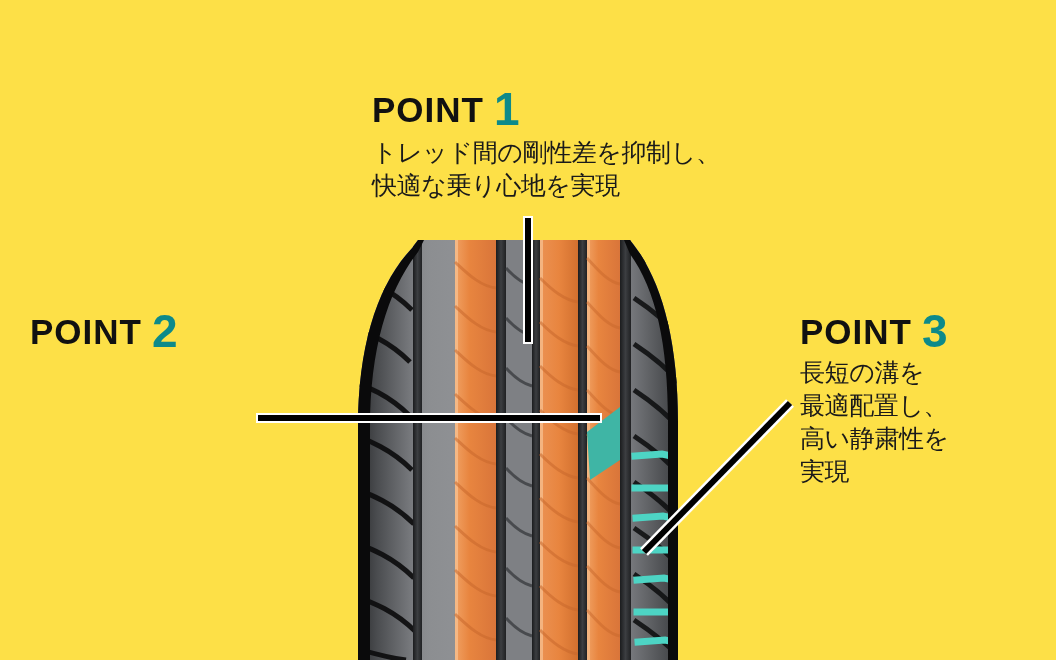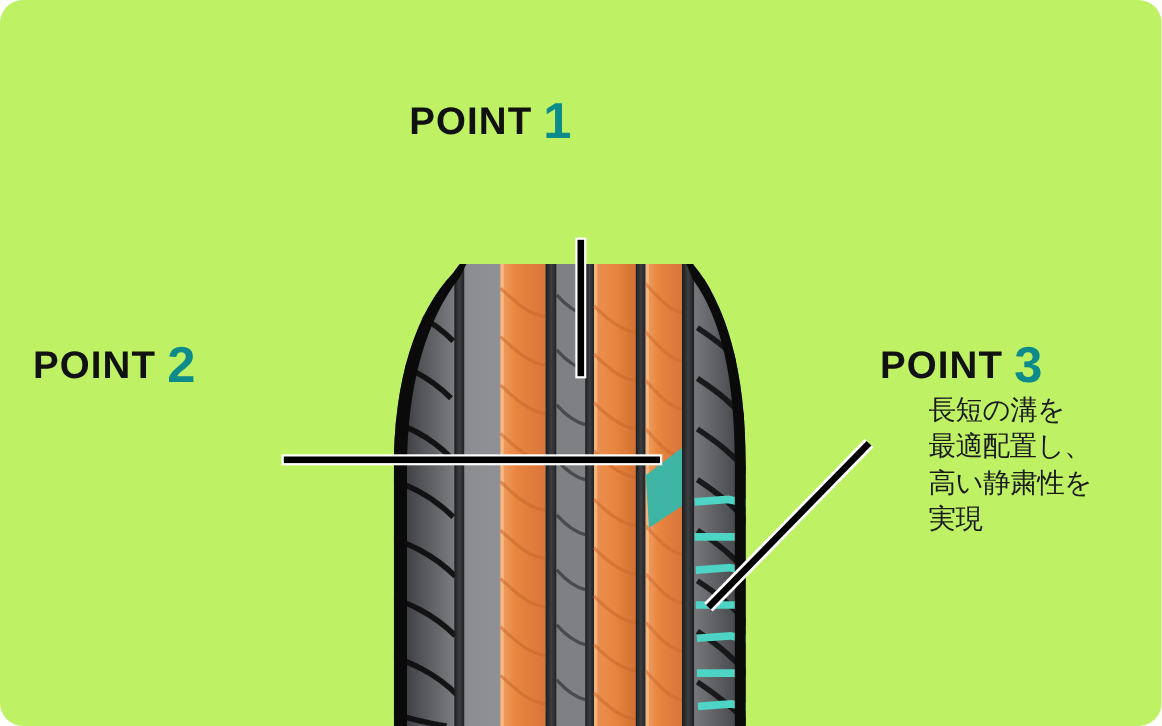--- a/index.html
+++ b/index.html
@@ -1,21 +1,21 @@
 <!DOCTYPE html>
 <html><head>
 <meta charset="utf-8">
 <style>
   html,body{margin:0;padding:0;background:#ffffff;}
   body{
     width:1056px;height:660px;position:relative;overflow:hidden;
     font-family:"Liberation Sans","DejaVu Sans",sans-serif;
     -webkit-font-smoothing:antialiased;
   }
-  .stage{position:absolute;inset:0;background:#bef264;border-radius:21px;}
+  .stage{position:absolute;inset:0;background:#fde047;}
 
   
   .callout{position:absolute;}
   .point-head{
     display:flex;align-items:baseline;gap:10px;
     font-weight:bold;line-height:1;
     white-space:nowrap;
   }
   .point-word{
     font-size:35px;letter-spacing:1.0px;color:#111111;font-weight:bold;
@@ -33,21 +33,21 @@
   #callout-1{left:372px;top:86px;}
   #callout-1 .point-head{justify-content:flex-start;}
   #callout-1 .point-body{margin-top:9px;}
 
   
   #callout-2{left:30px;top:308px;}
   #callout-2 .point-body{margin-top:7px;}
 
   
   #callout-3{left:800px;top:308px;}
-  #callout-3 .point-body{margin-top:7px;margin-left:44px;}
+  #callout-3 .point-body{margin-top:7px;}
 
   
   .leader{position:absolute;background:#000;}
   #leader-1{left:525px;top:218px;width:6px;height:124px;
             box-shadow:0 0 0 2px #fff;}
   #leader-2{left:258px;top:415px;width:342px;height:6px;
             box-shadow:0 0 0 2px #fff;}
   #leader-3{position:absolute;left:630px;top:395px;width:170px;height:165px;}
 
   
@@ -247,20 +247,22 @@
   <svg id="leader-3" viewBox="0 0 170 165" xmlns="http://www.w3.org/2000/svg">
     <line x1="160" y1="8" x2="14" y2="157" stroke="#ffffff" stroke-width="11" stroke-linecap="butt"></line>
     <line x1="160" y1="8" x2="14" y2="157" stroke="#000000" stroke-width="6" stroke-linecap="butt"></line>
   </svg>
 
   <div class="callout" id="callout-1">
     <div class="point-head">
       <span class="point-word">POINT</span>
       <span class="point-num">1</span>
     </div>
+    <div class="point-body">トレッド間の剛性差を抑制し、
+快適な乗り心地を実現</div>
   </div>
 
   <div class="callout" id="callout-2">
     <div class="point-head">
       <span class="point-word">POINT</span>
       <span class="point-num">2</span>
     </div>
   </div>
 
   <div class="callout" id="callout-3">

